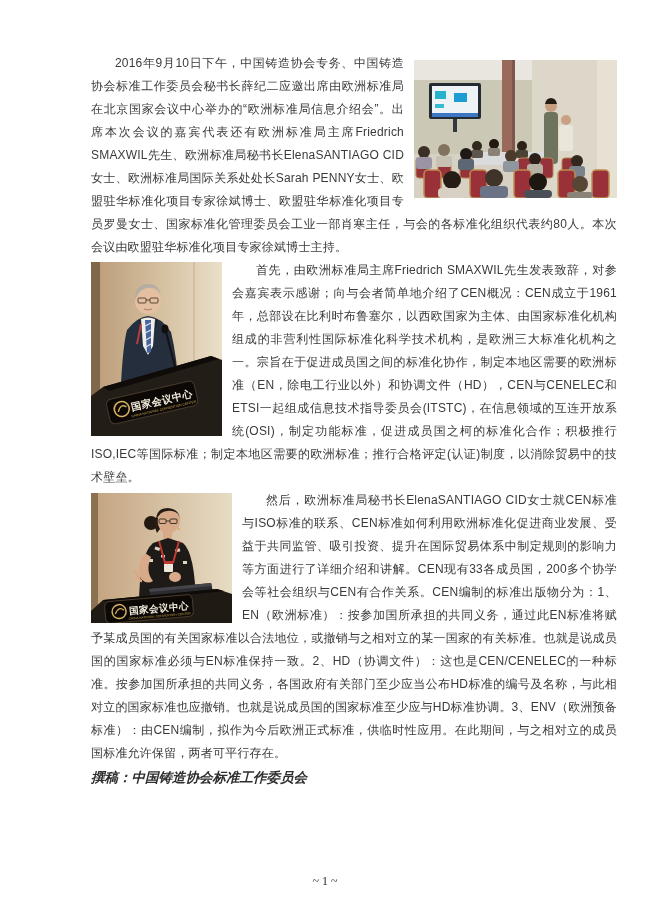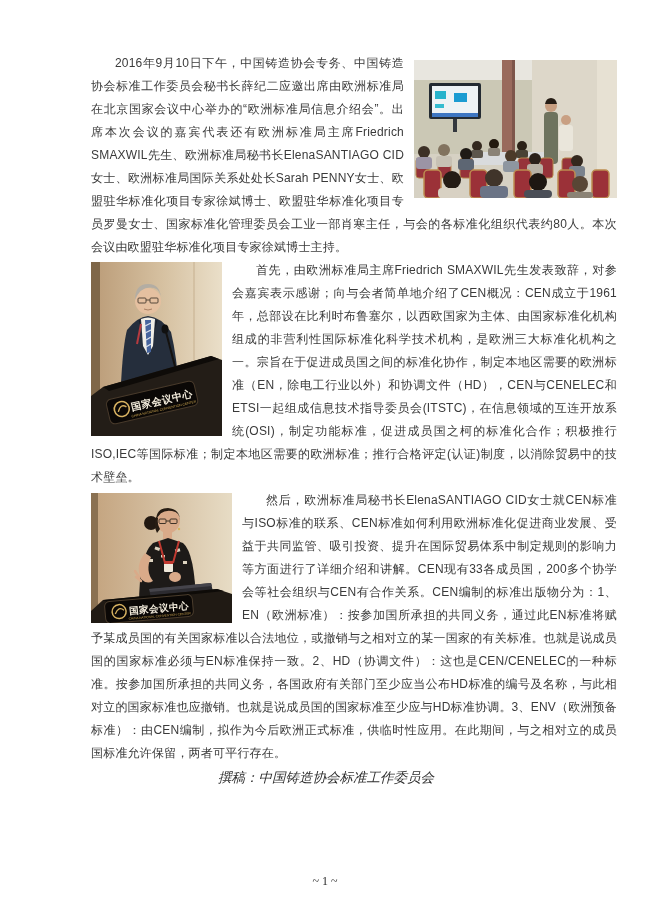--- a/index.html
+++ b/index.html
@@ -27,23 +27,24 @@
   .photo svg{display:block;width:100%;height:100%;}
   .photo-conference{float:right;width:203px;height:138px;margin:8px 0 6px 10px;}
   .photo-speaker{float:left;width:131px;height:174px;margin:3px 10px 4px 0;}
   .photo-secretary{float:left;width:141px;height:130px;margin:4px 10px 4px 0;}
   .byline{
     margin:0;
     font-family:"Liberation Serif","DejaVu Serif",serif;
     font-style:italic;
     font-size:13.5px;
     line-height:26px;
-    text-align:center;
+    text-align:left;
     padding-right:56px;
     color:#2e2e2e;
+    font-weight:bold;
   }
   .page-number{
     position:absolute;
     left:0;right:0;bottom:30px;
     text-align:center;
     font-family:"Liberation Serif","DejaVu Serif",serif;
     font-size:12px;
     color:#2a2a2a;
   }
   .photo text{font-family:"Liberation Sans","DejaVu Sans",sans-serif;}

